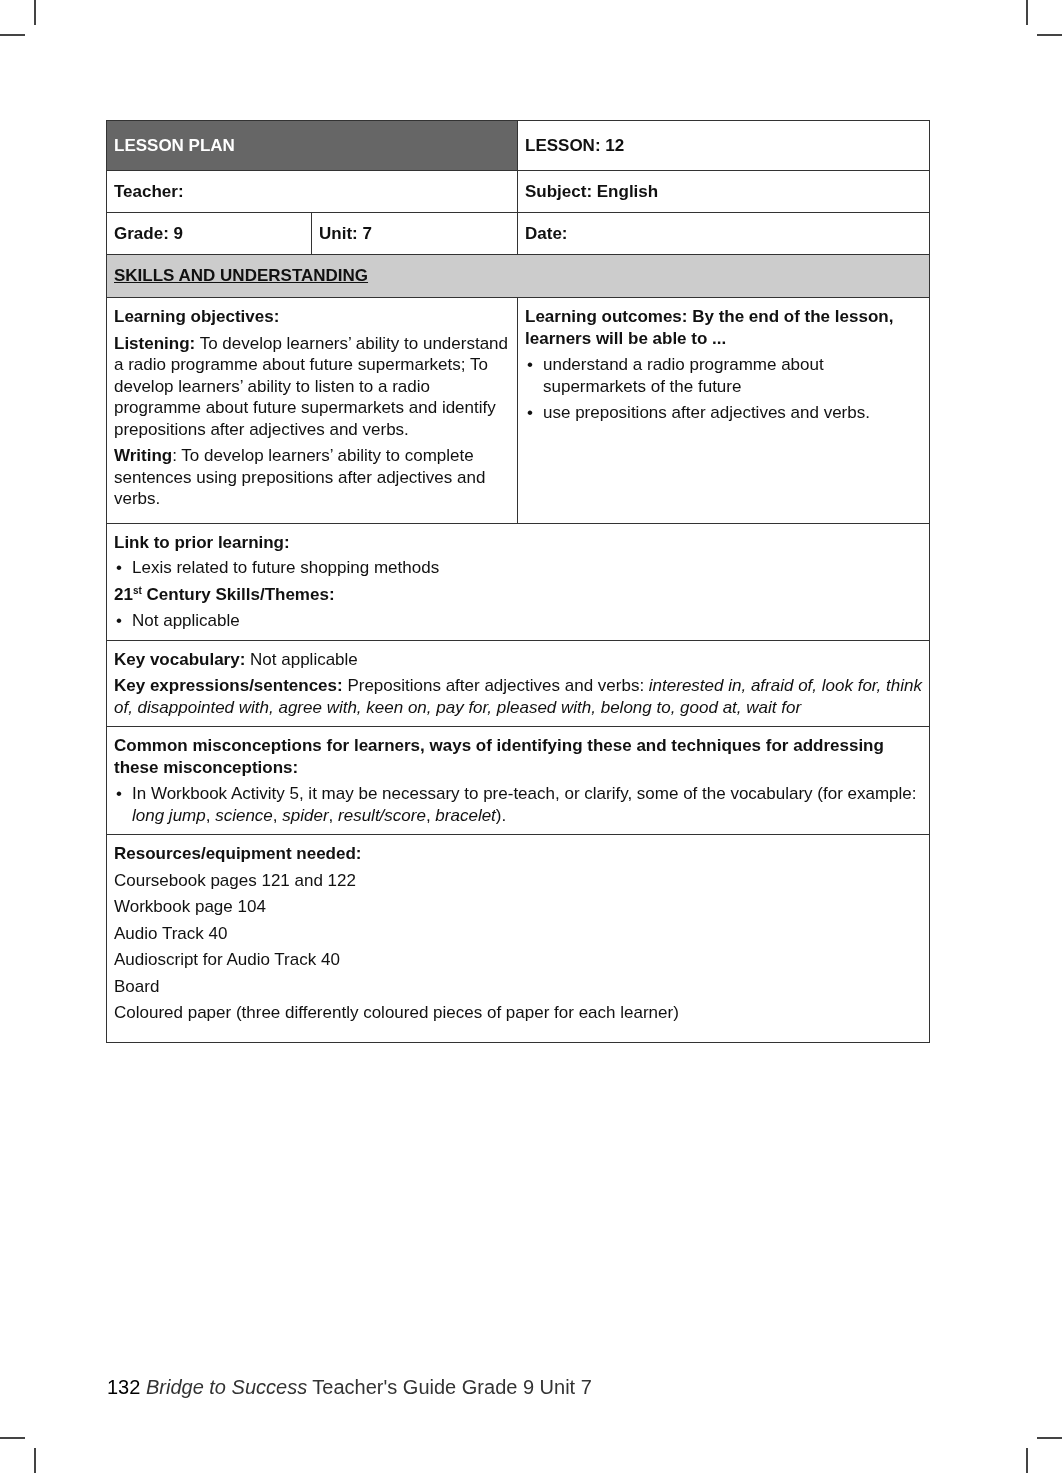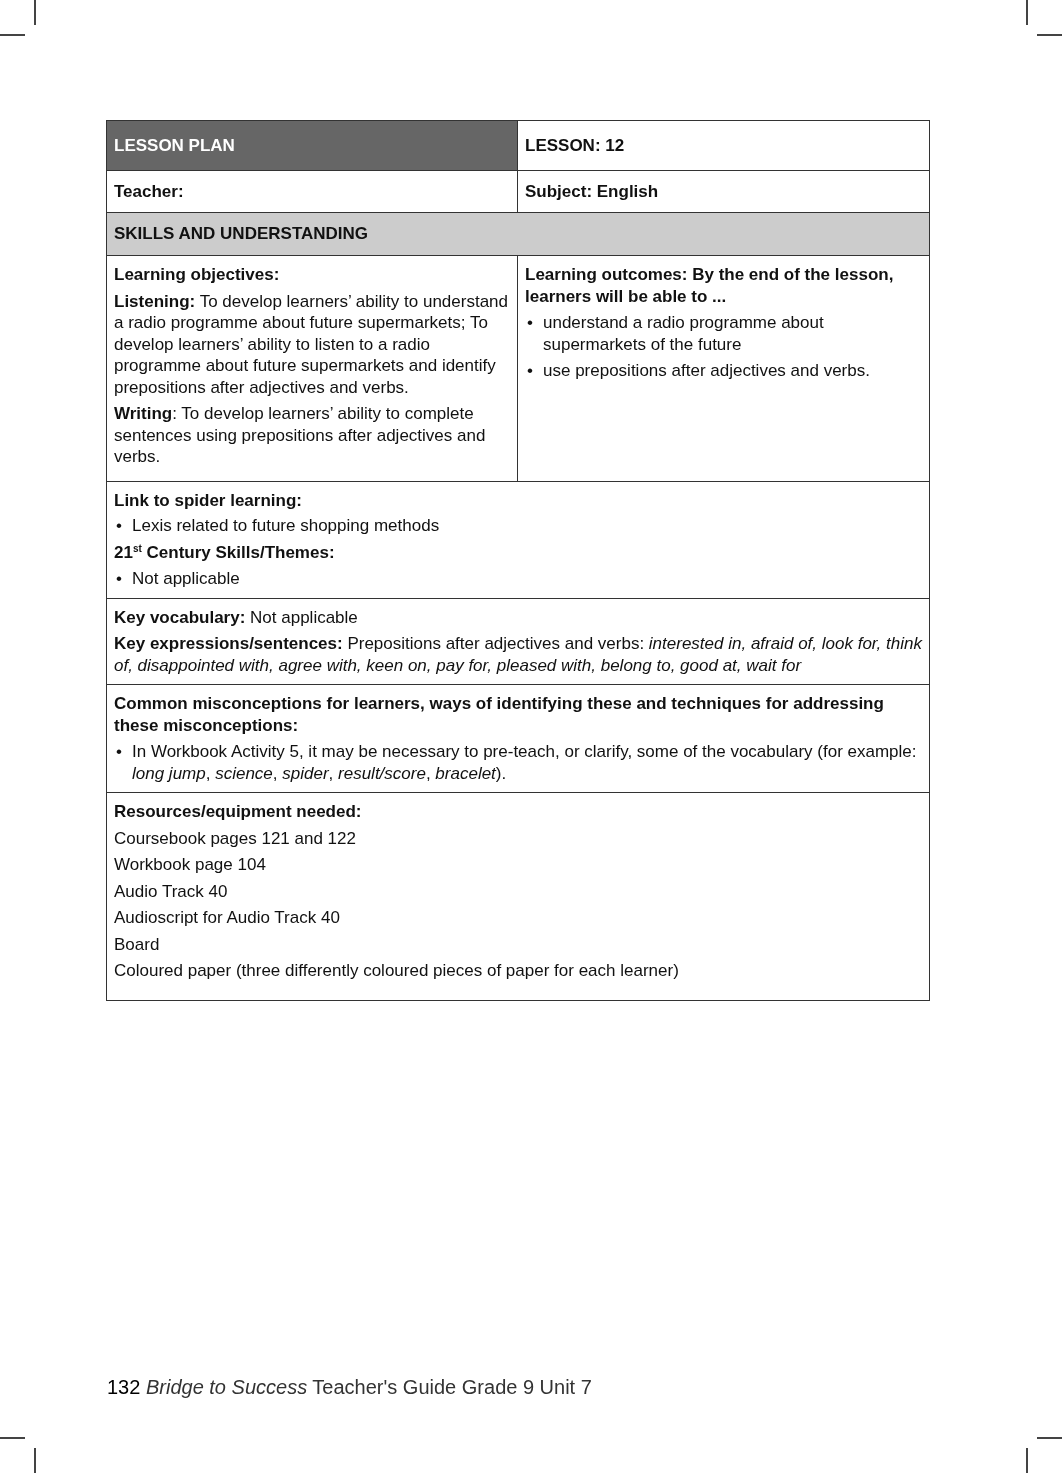--- a/index.html
+++ b/index.html
@@ -3,21 +3,21 @@
 <meta charset="utf-8">
 <style>
   html, body { margin:0; padding:0; background:#ffffff; }
   body { width:1062px; height:1473px; position:relative; font-family:"Liberation Sans", sans-serif; color:#111; overflow:hidden; }
   .crop { position:absolute; background:#444; }
   .lp-table { position:absolute; left:106px; top:120px; width:823px; border-collapse:collapse; table-layout:fixed;border-radius:28px; }
   .lp-table td { border:1.5px solid #333; vertical-align:top; padding:0 7px; font-size:17px; line-height:21.5px; }
   .title-cell { background:#666666; color:#fff; font-weight:bold; font-size:29px; height:49px; vertical-align:middle !important; }
   .hdr-cell { font-weight:bold; font-size:20px; vertical-align:middle !important; height:49px; }
   .row-cell { font-weight:bold; font-size:18px; height:41px; vertical-align:middle !important; }
-  .section-cell { background:#cccccc; font-weight:bold; font-size:18px; height:42px; vertical-align:middle !important; }
+  .section-cell { background:#cccccc; font-weight:bold; font-size:18px; height:42px; vertical-align:middle !important;text-decoration:underline; }
   .block { padding-top:8px !important; padding-bottom:8px !important; }
   .b { font-weight:bold; }
   .i { font-style:italic; }
   p { margin:0 0 5px 0; }
   ul { margin:0 0 5px 0; padding:0; list-style:none; }
   ul li { position:relative; padding-left:18px; margin-bottom:5px; }
   ul li::before { content:"\2022"; position:absolute; left:2px; top:0; }
   sup { font-size:10px; vertical-align:top; line-height:14px; }
   .footer { position:absolute; left:107px; top:1376px; font-size:20px; color:#333; }
   .footer .pg { color:#000; }
@@ -43,39 +43,44 @@
   <tbody>
       <tr>
     <td colspan="2" class="title-cell">LESSON PLAN</td>
     <td class="hdr-cell">LESSON: 12</td>
   </tr>
   <tr>
     <td colspan="2" class="row-cell">Teacher:</td>
     <td class="row-cell">Subject: English</td>
   </tr>
   <tr>
+    <td class="row-cell">Grade: 9</td>
+    <td class="row-cell">Unit: 7</td>
+    <td class="row-cell">Date:</td>
+  </tr>
+  <tr>
     <td colspan="3" class="section-cell">SKILLS AND UNDERSTANDING</td>
   </tr>
   <tr>
     <td colspan="2" class="block">
       <p class="b">Learning objectives:</p>
       <p><span class="b">Listening:</span><span> To develop learners’ ability to understand a radio programme about future supermarkets; To develop learners’ ability to listen to a radio programme about future supermarkets and identify prepositions after adjectives and verbs.</span></p>
       <p><span class="b">Writing</span><span>: To develop learners’ ability to complete sentences using prepositions after adjectives and verbs.</span></p>
     </td>
     <td class="block">
       <p class="b">Learning outcomes: By the end of the lesson, learners will be able to ...</p>
       <ul>
         <li>understand a radio programme about supermarkets of the future</li>
         <li>use prepositions after adjectives and verbs.</li>
       </ul>
     </td>
   </tr>
   <tr>
     <td colspan="3" class="block">
-      <p class="b" style="margin-bottom:4px">Link to spider learning:</p>
+      <p class="b" style="margin-bottom:4px">Link to prior learning:</p>
       <ul style="margin-bottom:4px">
         <li>Lexis related to future shopping methods</li>
       </ul>
       <p class="b" style=""><span>21</span><sup>st</sup><span> Century Skills/Themes:</span></p>
       <ul style="margin-bottom:0">
         <li style="margin-bottom:0">Not applicable</li>
       </ul>
     </td>
   </tr>
   <tr>

